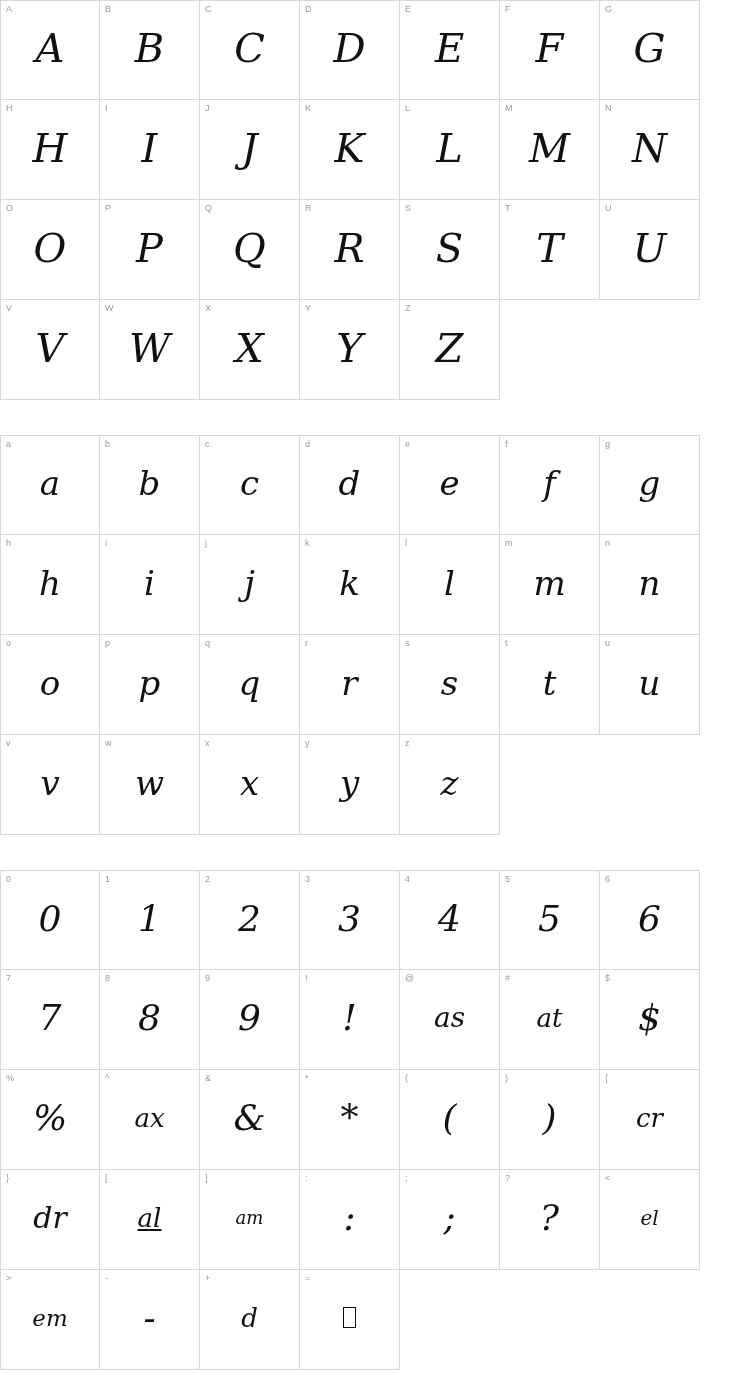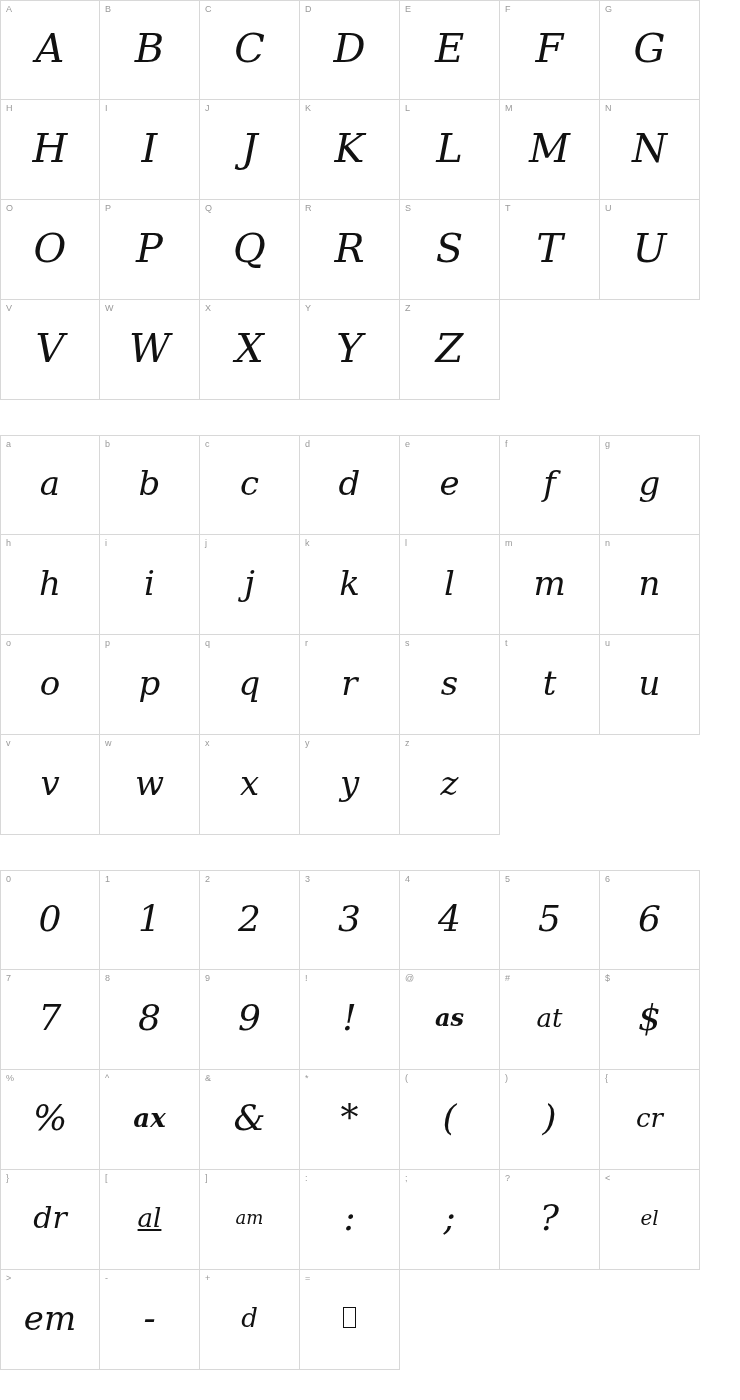--- a/index.html
+++ b/index.html
@@ -358,39 +358,39 @@
           <div class="cell">
             <div class="cell-code">9</div>
             <div class="cell-glyph">9</div>
           </div>
           <div class="cell">
             <div class="cell-code">!</div>
             <div class="cell-glyph">!</div>
           </div>
           <div class="cell lig">
             <div class="cell-code">@</div>
-            <div class="cell-glyph lig-glyph" style="font-size: 24px; font-weight: bold;">as</div>
+            <div class="cell-glyph lig-glyph" style="font-size: 28px;">as</div>
           </div>
           <div class="cell lig">
             <div class="cell-code">#</div>
             <div class="cell-glyph lig-glyph" style="font-size: 26px; text-align: right;">at</div>
           </div>
           <div class="cell">
             <div class="cell-code">$</div>
             <div class="cell-glyph">$</div>
           </div>
         </div>
         <div class="grid-row">
           <div class="cell">
             <div class="cell-code">%</div>
             <div class="cell-glyph">%</div>
           </div>
           <div class="cell lig">
             <div class="cell-code">^</div>
-            <div class="cell-glyph lig-glyph" style="font-size: 26px; font-weight: bold;">ax</div>
+            <div class="cell-glyph lig-glyph" style="font-size: 26px;">ax</div>
           </div>
           <div class="cell">
             <div class="cell-code">&amp;</div>
             <div class="cell-glyph">&amp;</div>
           </div>
           <div class="cell">
             <div class="cell-code">*</div>
             <div class="cell-glyph">*</div>
           </div>
           <div class="cell">
@@ -432,21 +432,21 @@
             <div class="cell-glyph">?</div>
           </div>
           <div class="cell lig">
             <div class="cell-code">&lt;</div>
             <div class="cell-glyph lig-glyph" style="font-size: 20px;">el</div>
           </div>
         </div>
         <div class="grid-row">
           <div class="cell lig">
             <div class="cell-code">&gt;</div>
-            <div class="cell-glyph lig-glyph" style="font-size: 34px;">em</div>
+            <div class="cell-glyph lig-glyph" style="font-size: 23px;">em</div>
           </div>
           <div class="cell">
             <div class="cell-code">-</div>
             <div class="cell-glyph">-</div>
           </div>
           <div class="cell lig">
             <div class="cell-code">+</div>
             <div class="cell-glyph lig-glyph" style="font-size: 26px;">d</div>
           </div>
           <div class="cell">

